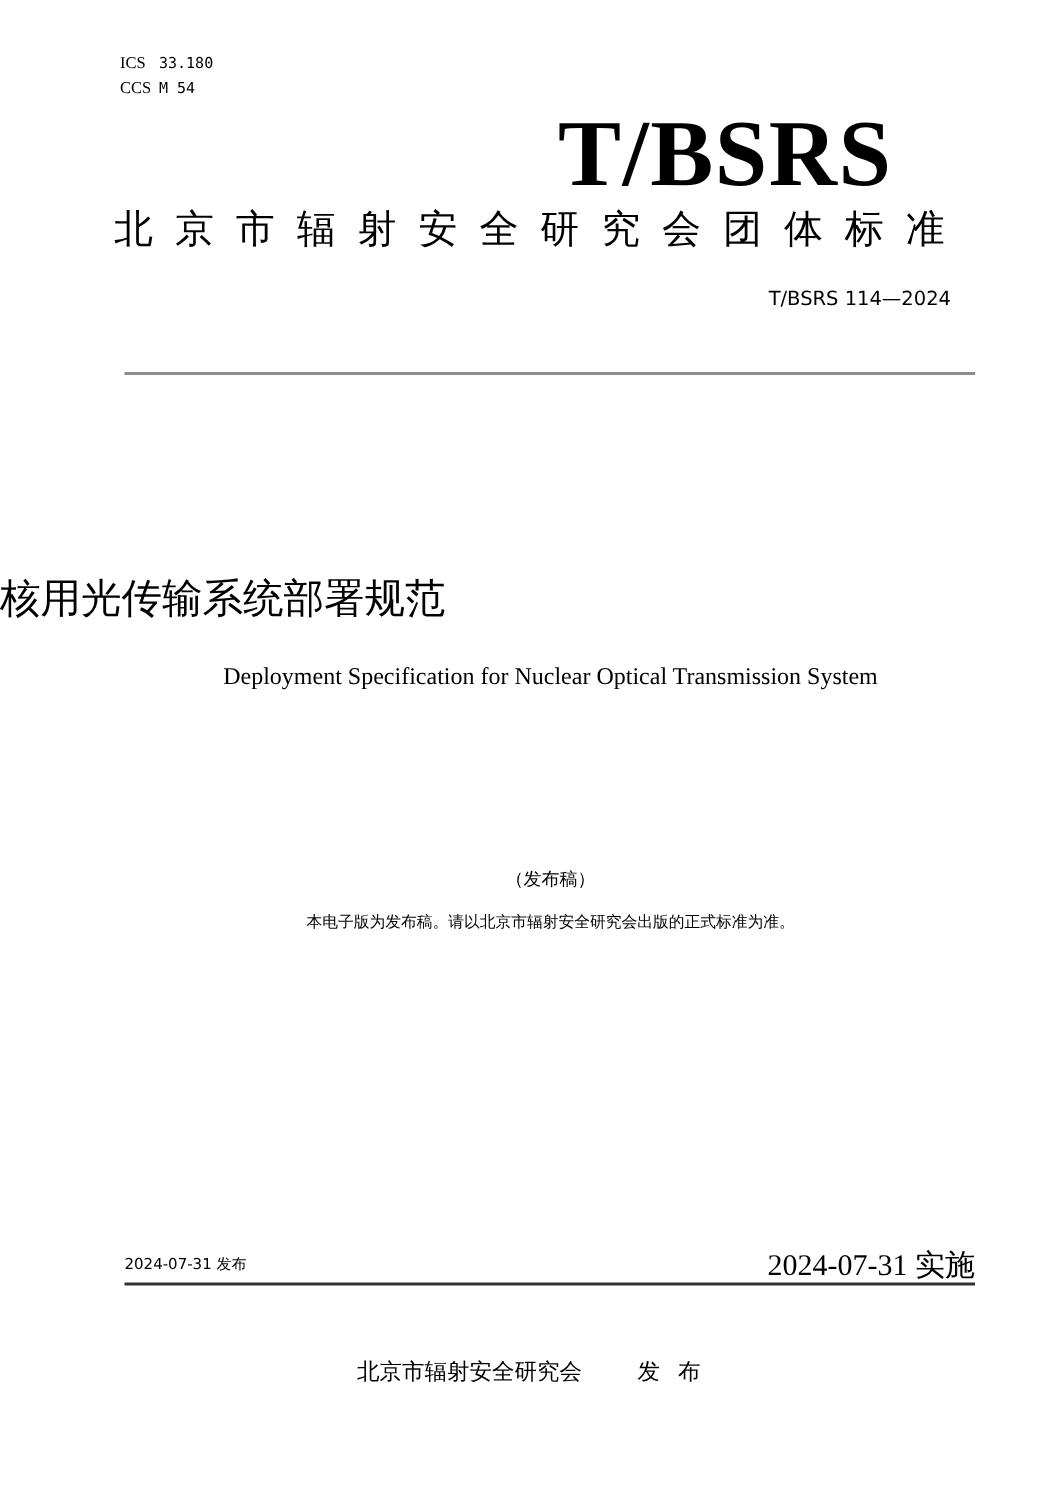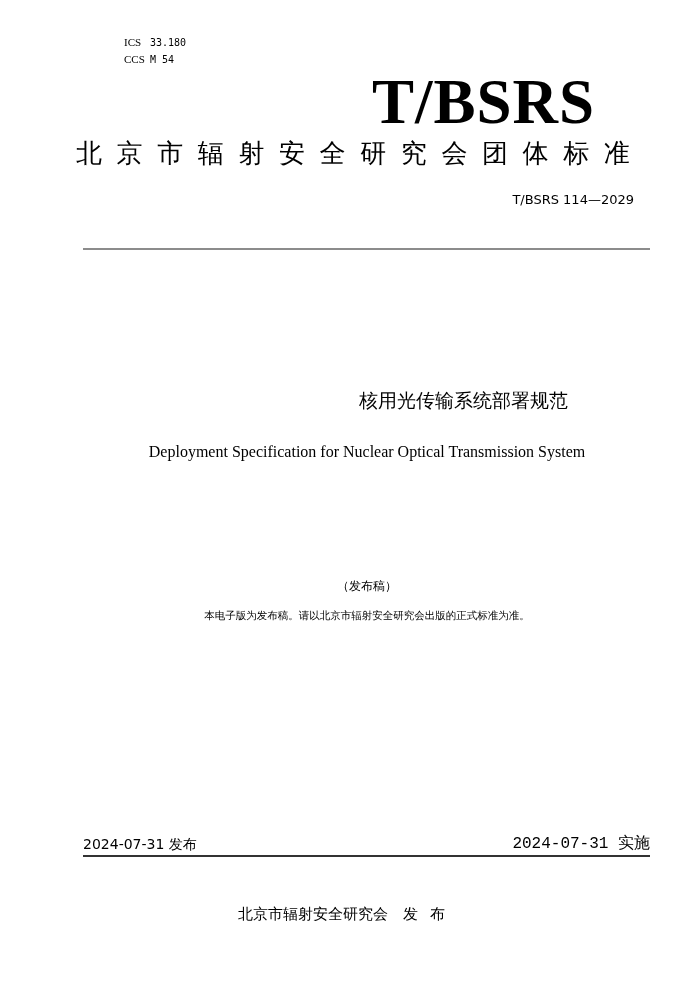--- a/index.html
+++ b/index.html
@@ -1,51 +1,51 @@
 <!DOCTYPE html>
 <html><head>
 <meta charset="utf-8">
 <style>
   html, body { margin:0; padding:0; background:#ffffff; }
   body { width:700px; height:990px; position:relative; overflow:hidden; color:#000; }
   .abs { position:absolute; }
-  .codes { left:80px; top:34px; font-family:"Liberation Serif", serif; font-size:11px; line-height:16px;margin-left:44px; }
+  .codes { left:80px; top:34px; font-family:"Liberation Serif", serif; font-size:11px; line-height:16px; }
   .codes .k { display:inline-block; width:26px; }
   .codes .v { font-family:"DejaVu Sans Mono", monospace; font-size:10px; }
   .brand { left:372px; top:72px; font-family:"Liberation Serif", serif; font-weight:bold; font-size:63px; line-height:60px; letter-spacing:1px; }
   .org { left:76px; top:136px; width:580px; font-family:"DejaVu Sans", sans-serif; font-size:26px; line-height:34px; letter-spacing:14.6px; white-space:nowrap; }
   .stdno { right:66px; top:190px; font-family:"DejaVu Sans", sans-serif; font-size:13px; line-height:20px; }
   .rule1 { left:83px; top:248px; width:567px; height:2px; background:#8c8c8c; }
-  .title { left:0; width:568px; top:380px; text-align:right; font-family:"DejaVu Sans", sans-serif; font-size:19px; line-height:40px; }
+  .title { left:0; width:568px; top:380px; text-align:left; font-family:"DejaVu Sans", sans-serif; font-size:27px; line-height:40px; }
   .entitle { left:0; width:734px; top:441px; text-align:center; font-family:"Liberation Serif", serif; font-size:16px; line-height:22px; }
   .draft { left:0; width:734px; top:576px; text-align:center; font-family:"DejaVu Serif", serif; font-size:12px; line-height:20px; }
   .notice { left:0; width:734px; top:606px; text-align:center; font-family:"DejaVu Serif", serif; font-size:10.5px; line-height:18px; }
-  .datel { left:83px; top:834px; font-family:"DejaVu Sans", sans-serif; font-size:14px; line-height:20px; }
-  .dater { right:50px; top:834px; font-family:Liberation Mono, monospace; font-size:16px; line-height:20px;margin-left:32px; }
+  .datel { left:83px; top:834px; font-family:"DejaVu Sans", sans-serif; font-size:10px; line-height:20px; }
+  .dater { right:50px; top:834px; font-family:Liberation Serif, serif; font-size:20px; line-height:20px;margin-left:32px; }
   .rule2 { left:83px; top:855px; width:567px; height:1.5px; background:#333; }
   .publisher { left:238px; top:903px; font-family:"DejaVu Sans", sans-serif; font-size:15px; line-height:22px; }
-  .publisher .act { margin-left:15px; letter-spacing:12px; }
+  .publisher .act { margin-left:37px; letter-spacing:12px; }
 </style>
 </head>
 <body>
 
 <div class="abs codes">
   <div>
     <span class="k">ICS</span><span class="v">33.180</span>
   </div>
   <div>
     <span class="k">CCS</span><span class="v">M 54</span>
   </div>
 </div>
 
 <div class="abs brand">T/BSRS</div>
 
 <div class="abs org">北京市辐射安全研究会团体标准</div>
 
-<div class="abs stdno">T/BSRS 114—2029</div>
+<div class="abs stdno">T/BSRS 114—2024</div>
 
 <div class="abs rule1"></div>
 
 <div class="abs title">核用光传输系统部署规范</div>
 
 <div class="abs entitle">Deployment Specification for Nuclear Optical Transmission System</div>
 
 <div class="abs draft">（发布稿）</div>
 
 <div class="abs notice">本电子版为发布稿。请以北京市辐射安全研究会出版的正式标准为准。</div>

